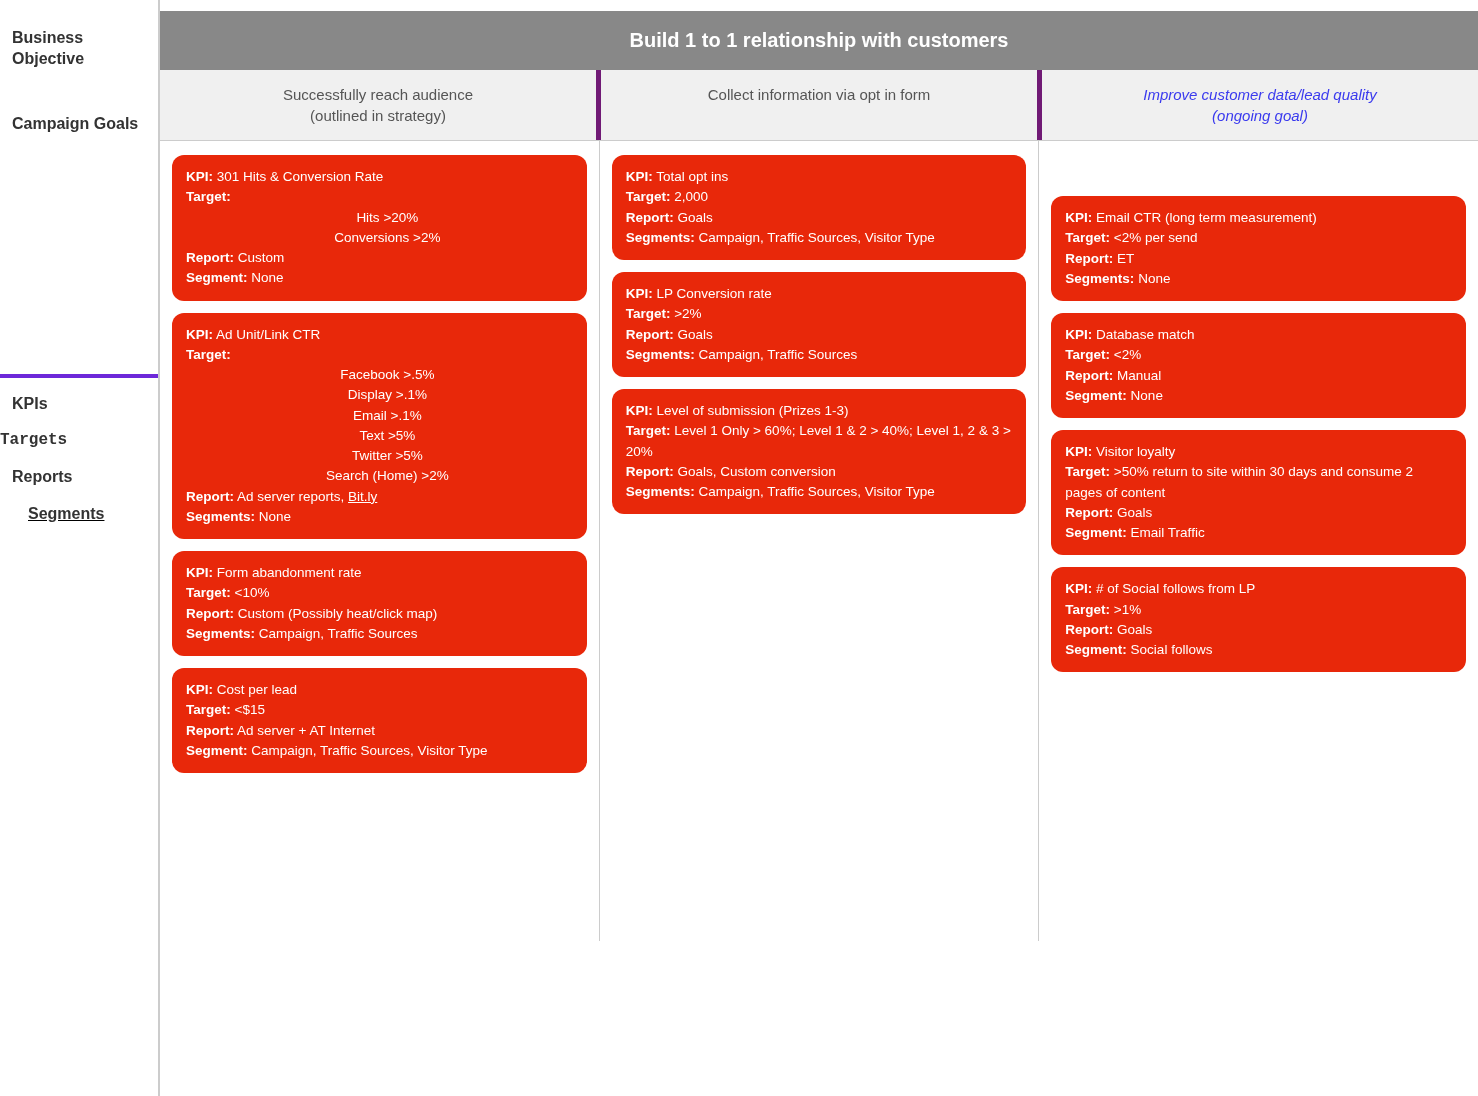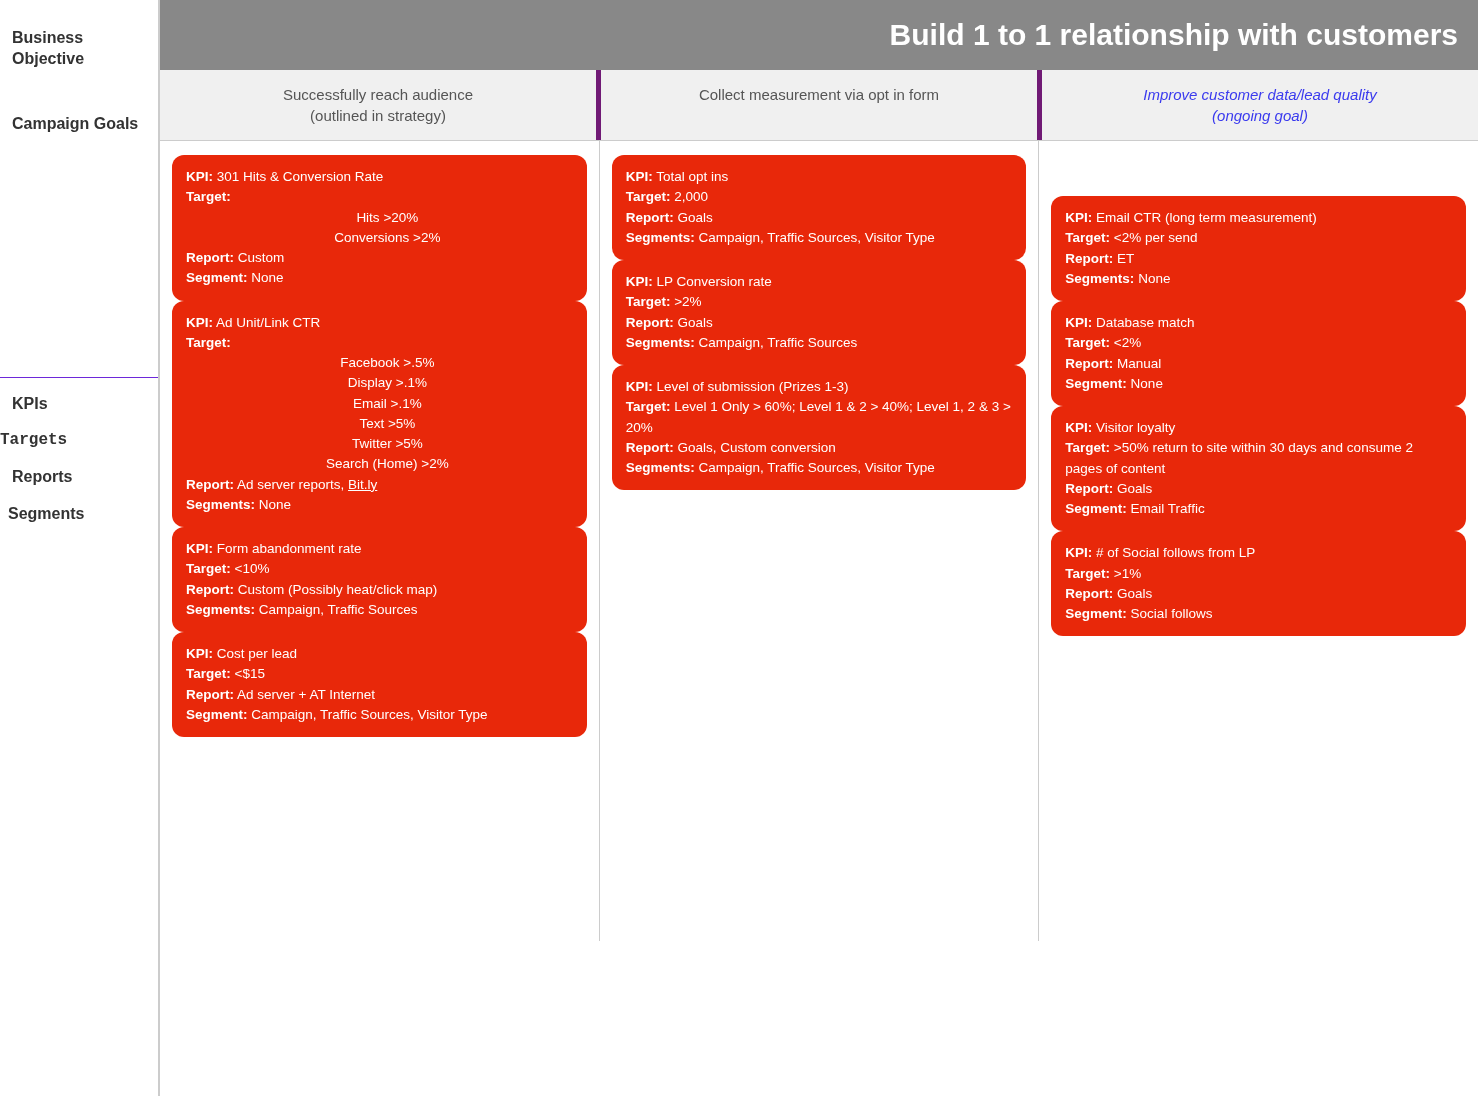--- a/index.html
+++ b/index.html
@@ -30,23 +30,24 @@
     .main-content {
       flex: 1;
       display: flex;
       flex-direction: column;
     }
 
     .header-bar {
       background: #888;
       color: #fff;
       font-weight: bold;
-      font-size: 30px;
-      text-align: right;
+      font-size: 20px;
+      text-align: center;
       padding: 18px 20px;
+      margin-top: 11px;
     }
 
     .column-headers {
       display: flex;
       border-bottom: 1px solid #ccc;
     }
 
     .col-header {
       flex: 1;
       padding: 14px 16px;
@@ -72,21 +73,21 @@
       display: flex;
       flex: 1;
       align-items: flex-start;
     }
 
     .col-body {
       flex: 1;
       padding: 14px 12px;
       display: flex;
       flex-direction: column;
-      gap: 0;
+      gap: 12px;
       border-right: 1px solid #ccc;
       min-height: 800px;
     }
     .col-body:last-child {
       border-right: none;
       margin-top: 41px;
     }
 
     .kpi-card {
       background: #e8280a;
@@ -111,34 +112,35 @@
     }
 
     
     .sidebar-business {
       padding: 28px 12px;
       min-height: 80px;
     }
     .sidebar-campaign {
       padding: 16px 12px;
       min-height: 280px;
-      border-bottom: 1px solid #6d28d9;
+      border-bottom: 4px solid #6d28d9;
     }
     .sidebar-kpis {
       padding: 16px 12px 8px;
     }
     .sidebar-targets {
       padding: 8px 0;
       font-family: Liberation Mono, monospace;
     }
     .sidebar-reports {
       padding: 8px 12px;
     }
     .sidebar-segments {
-      padding: 8px 8px;
+      padding: 8px 28px;
+      text-decoration: underline;
     }
   </style>
 </head>
 <body>
 
 <div class="outer-container">
 
   <div class="left-sidebar">
     <div class="sidebar-business">
       <span class="sidebar-label">Business Objective</span>
@@ -164,21 +166,21 @@
 
     <div class="header-bar">
       <span>Build 1 to 1 relationship with customers</span>
     </div>
 
     <div class="column-headers">
       <div class="col-header">
         <span class="col-header-normal">Successfully reach audience<br>(outlined in strategy)</span>
       </div>
       <div class="col-header">
-        <span class="col-header-normal">Collect measurement via opt in form</span>
+        <span class="col-header-normal">Collect information via opt in form</span>
       </div>
       <div class="col-header">
         <span>Improve customer data/lead quality<br><em>(ongoing goal)</em></span>
       </div>
     </div>
 
     <div class="columns-body">
 
       <div class="col-body">
 

